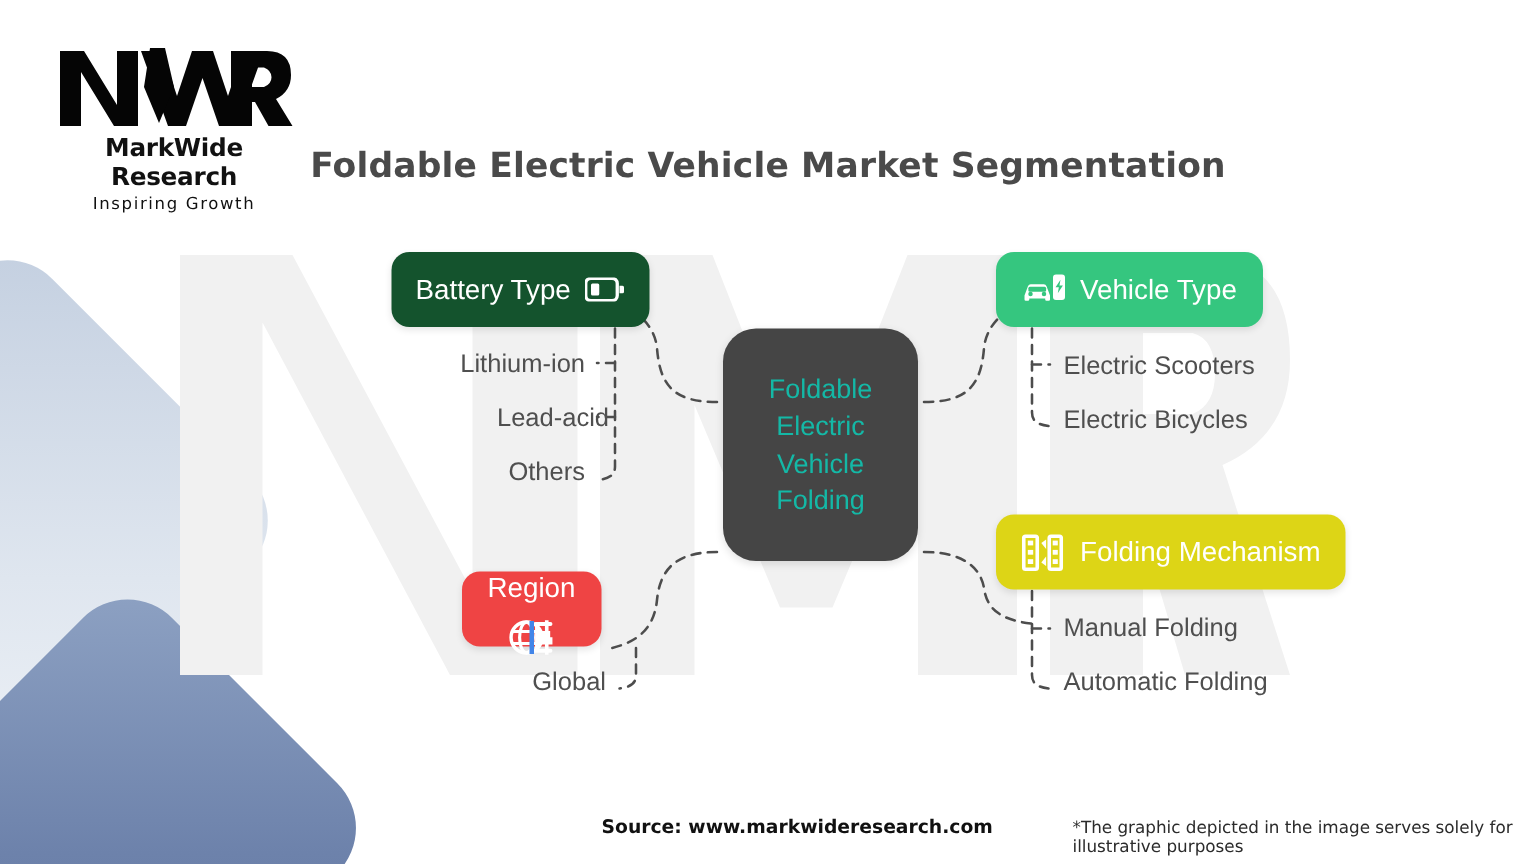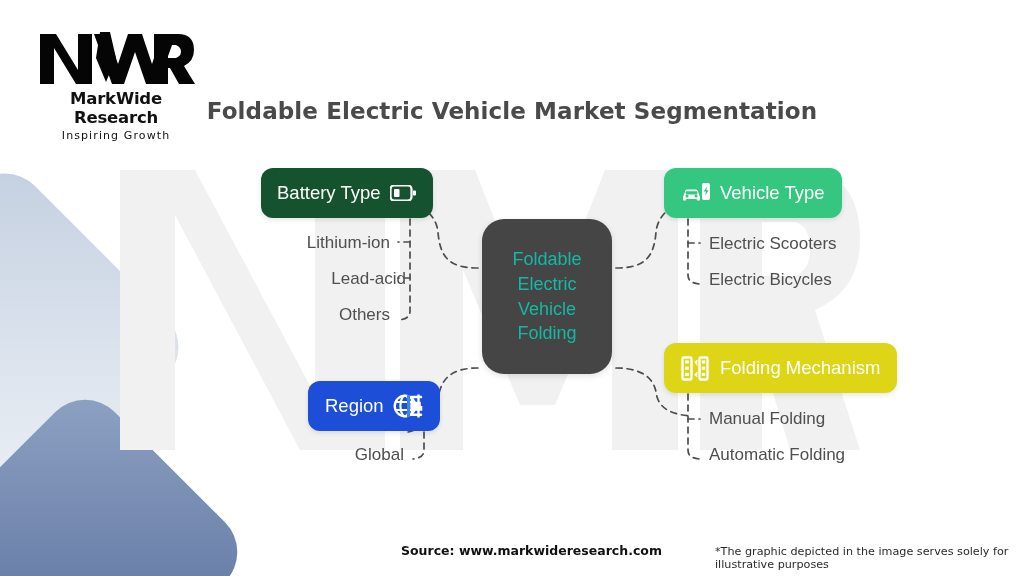--- a/index.html
+++ b/index.html
@@ -143,21 +143,21 @@
     color: #ffffff;
     font-size: 18.5px;
     white-space: nowrap;
     box-shadow: 0 2px 5px rgba(0,0,0,0.10);
   }
   .pill svg { display: block; flex: none; }
 
   #pill-battery  { left: 261px; top: 168px; background: #14532d; padding-left: 16px; }
   #pill-vehicle  { left: 664px; top: 168px; background: #35c67f; }
   #pill-folding  { left: 664px; top: 343px; background: #ddd516; gap: 11px; }
-  #pill-region   { left: 308px; top: 381px; background: #1d4ed8; }
+  #pill-region   { left: 308px; top: 381px; background: #ef4444; flex-direction: column; }
 
   
   .sub {
     position: absolute;
     font-size: 17px;
     color: #4f4f4f;
     white-space: nowrap;
   }
   .sub-right { text-align: right; }
   .sub-left  { text-align: right; transform: translateX(-100%); }

